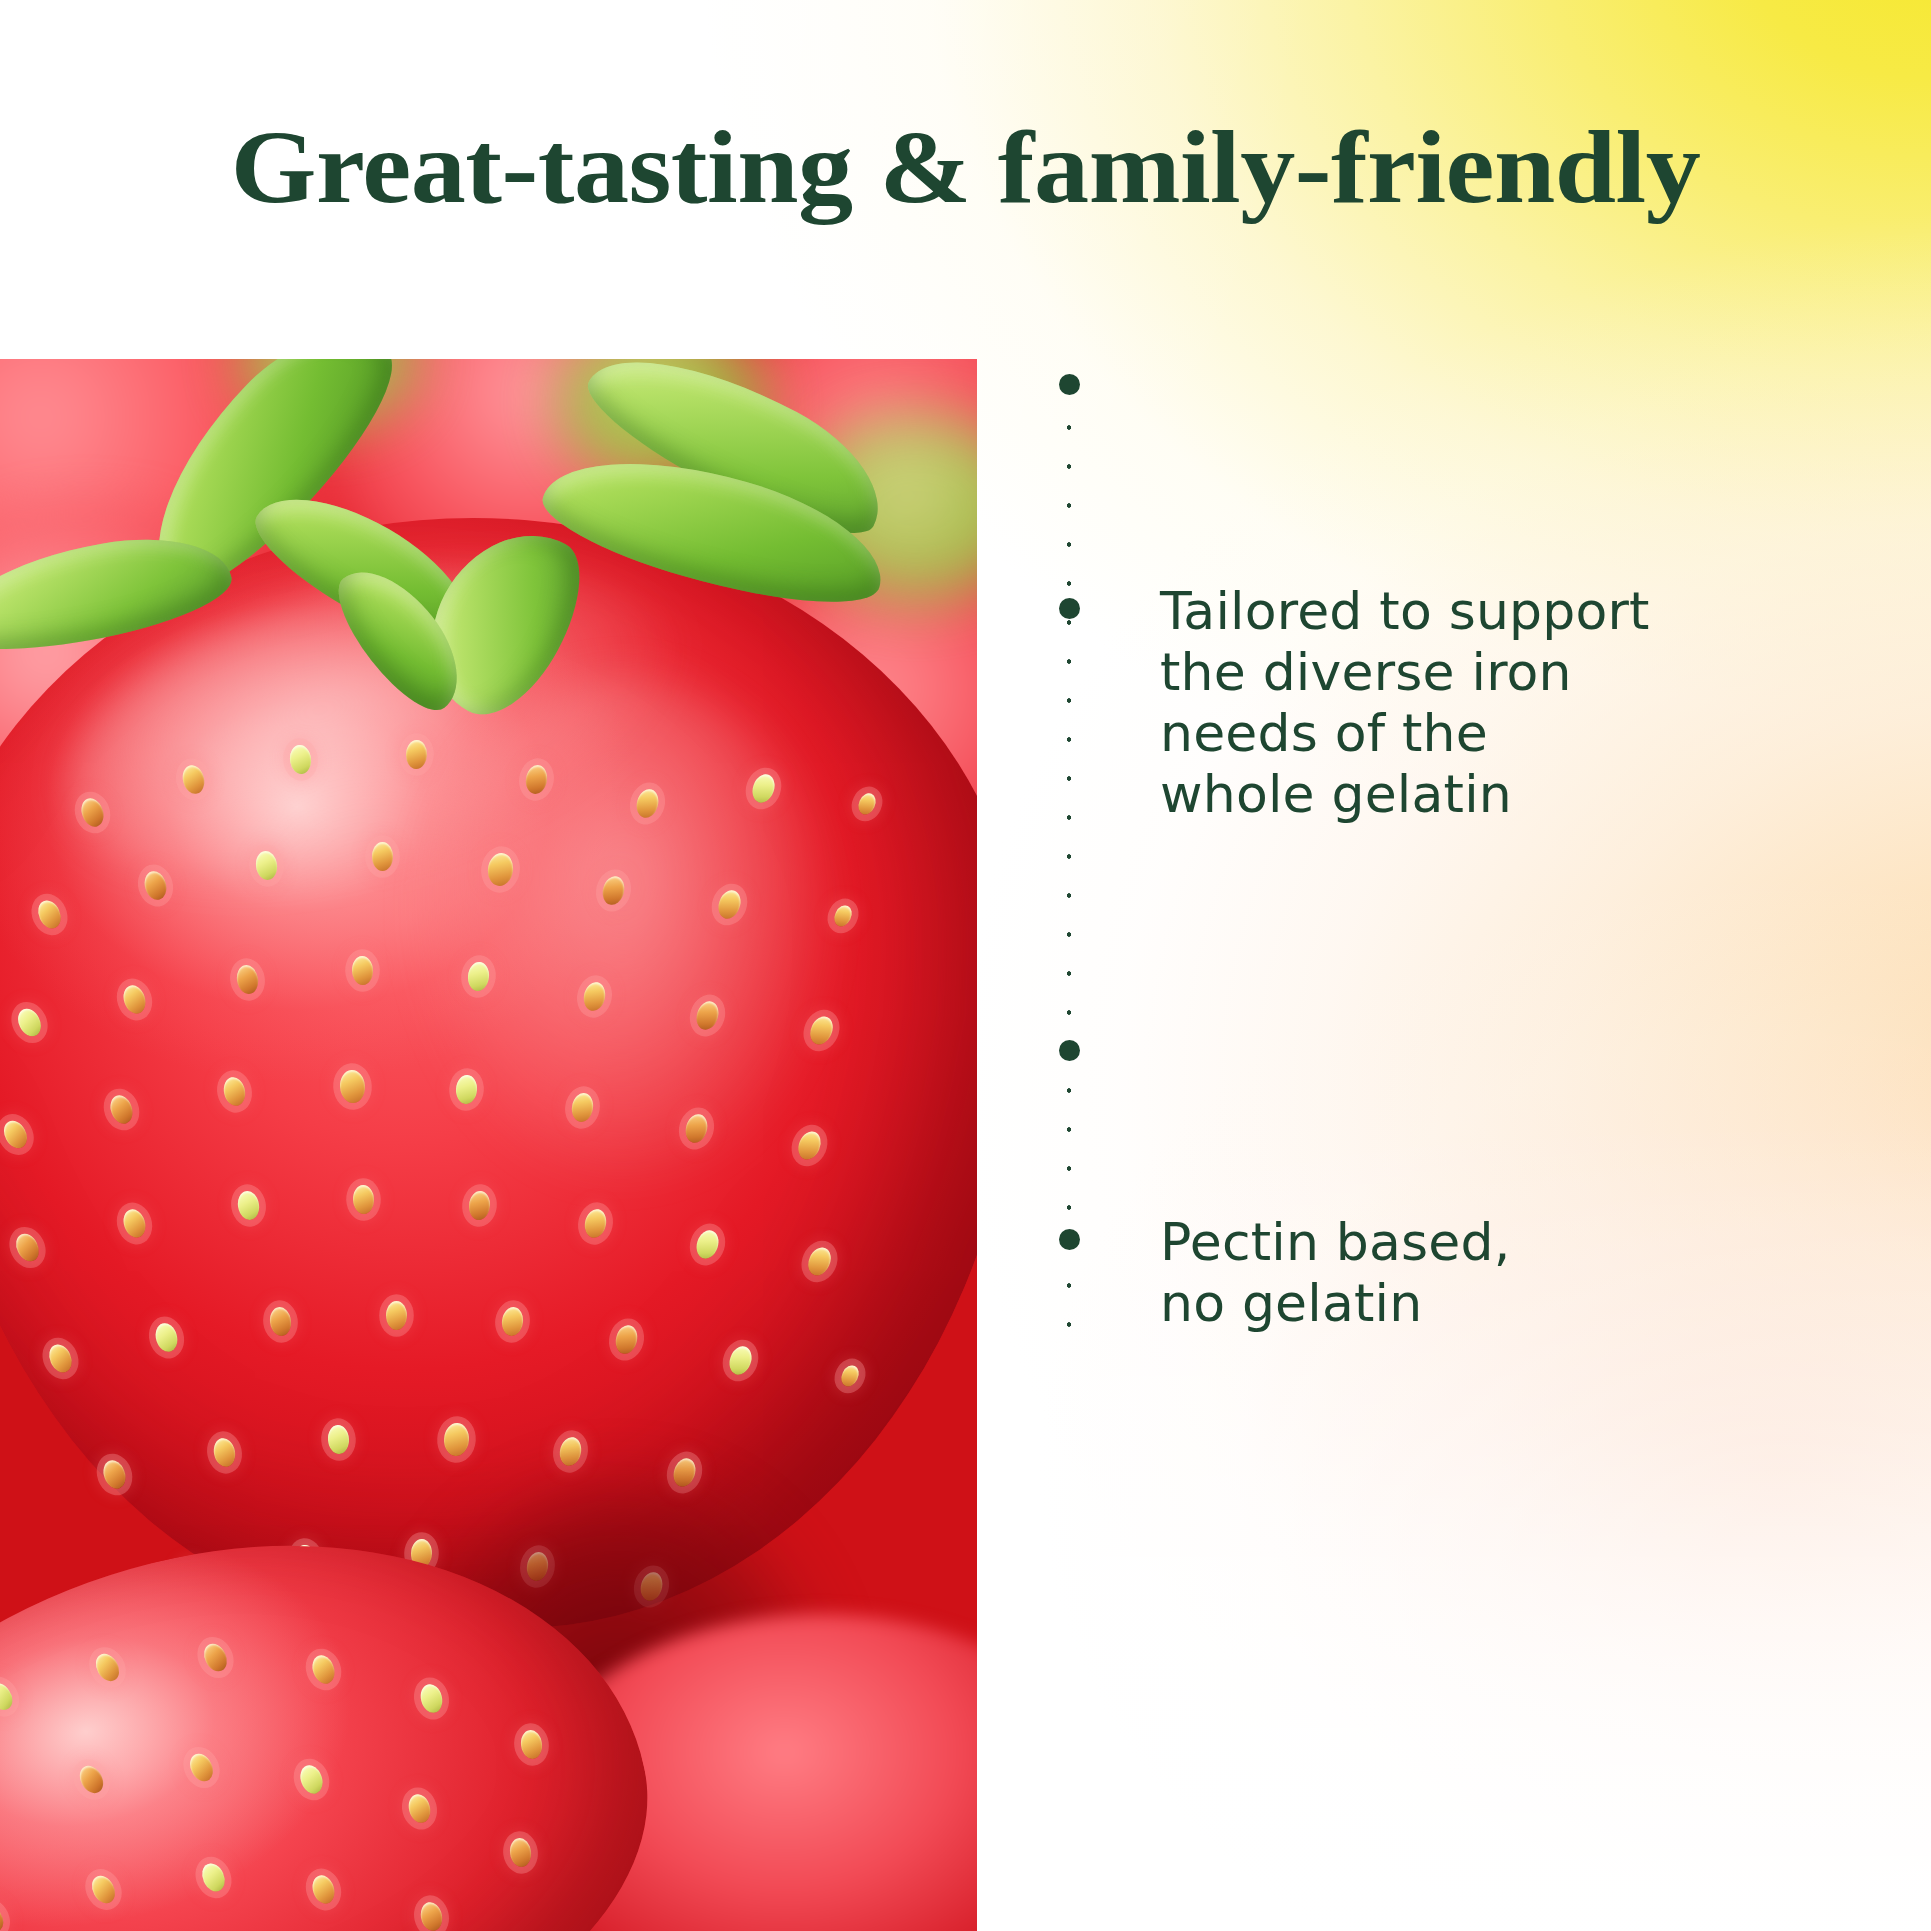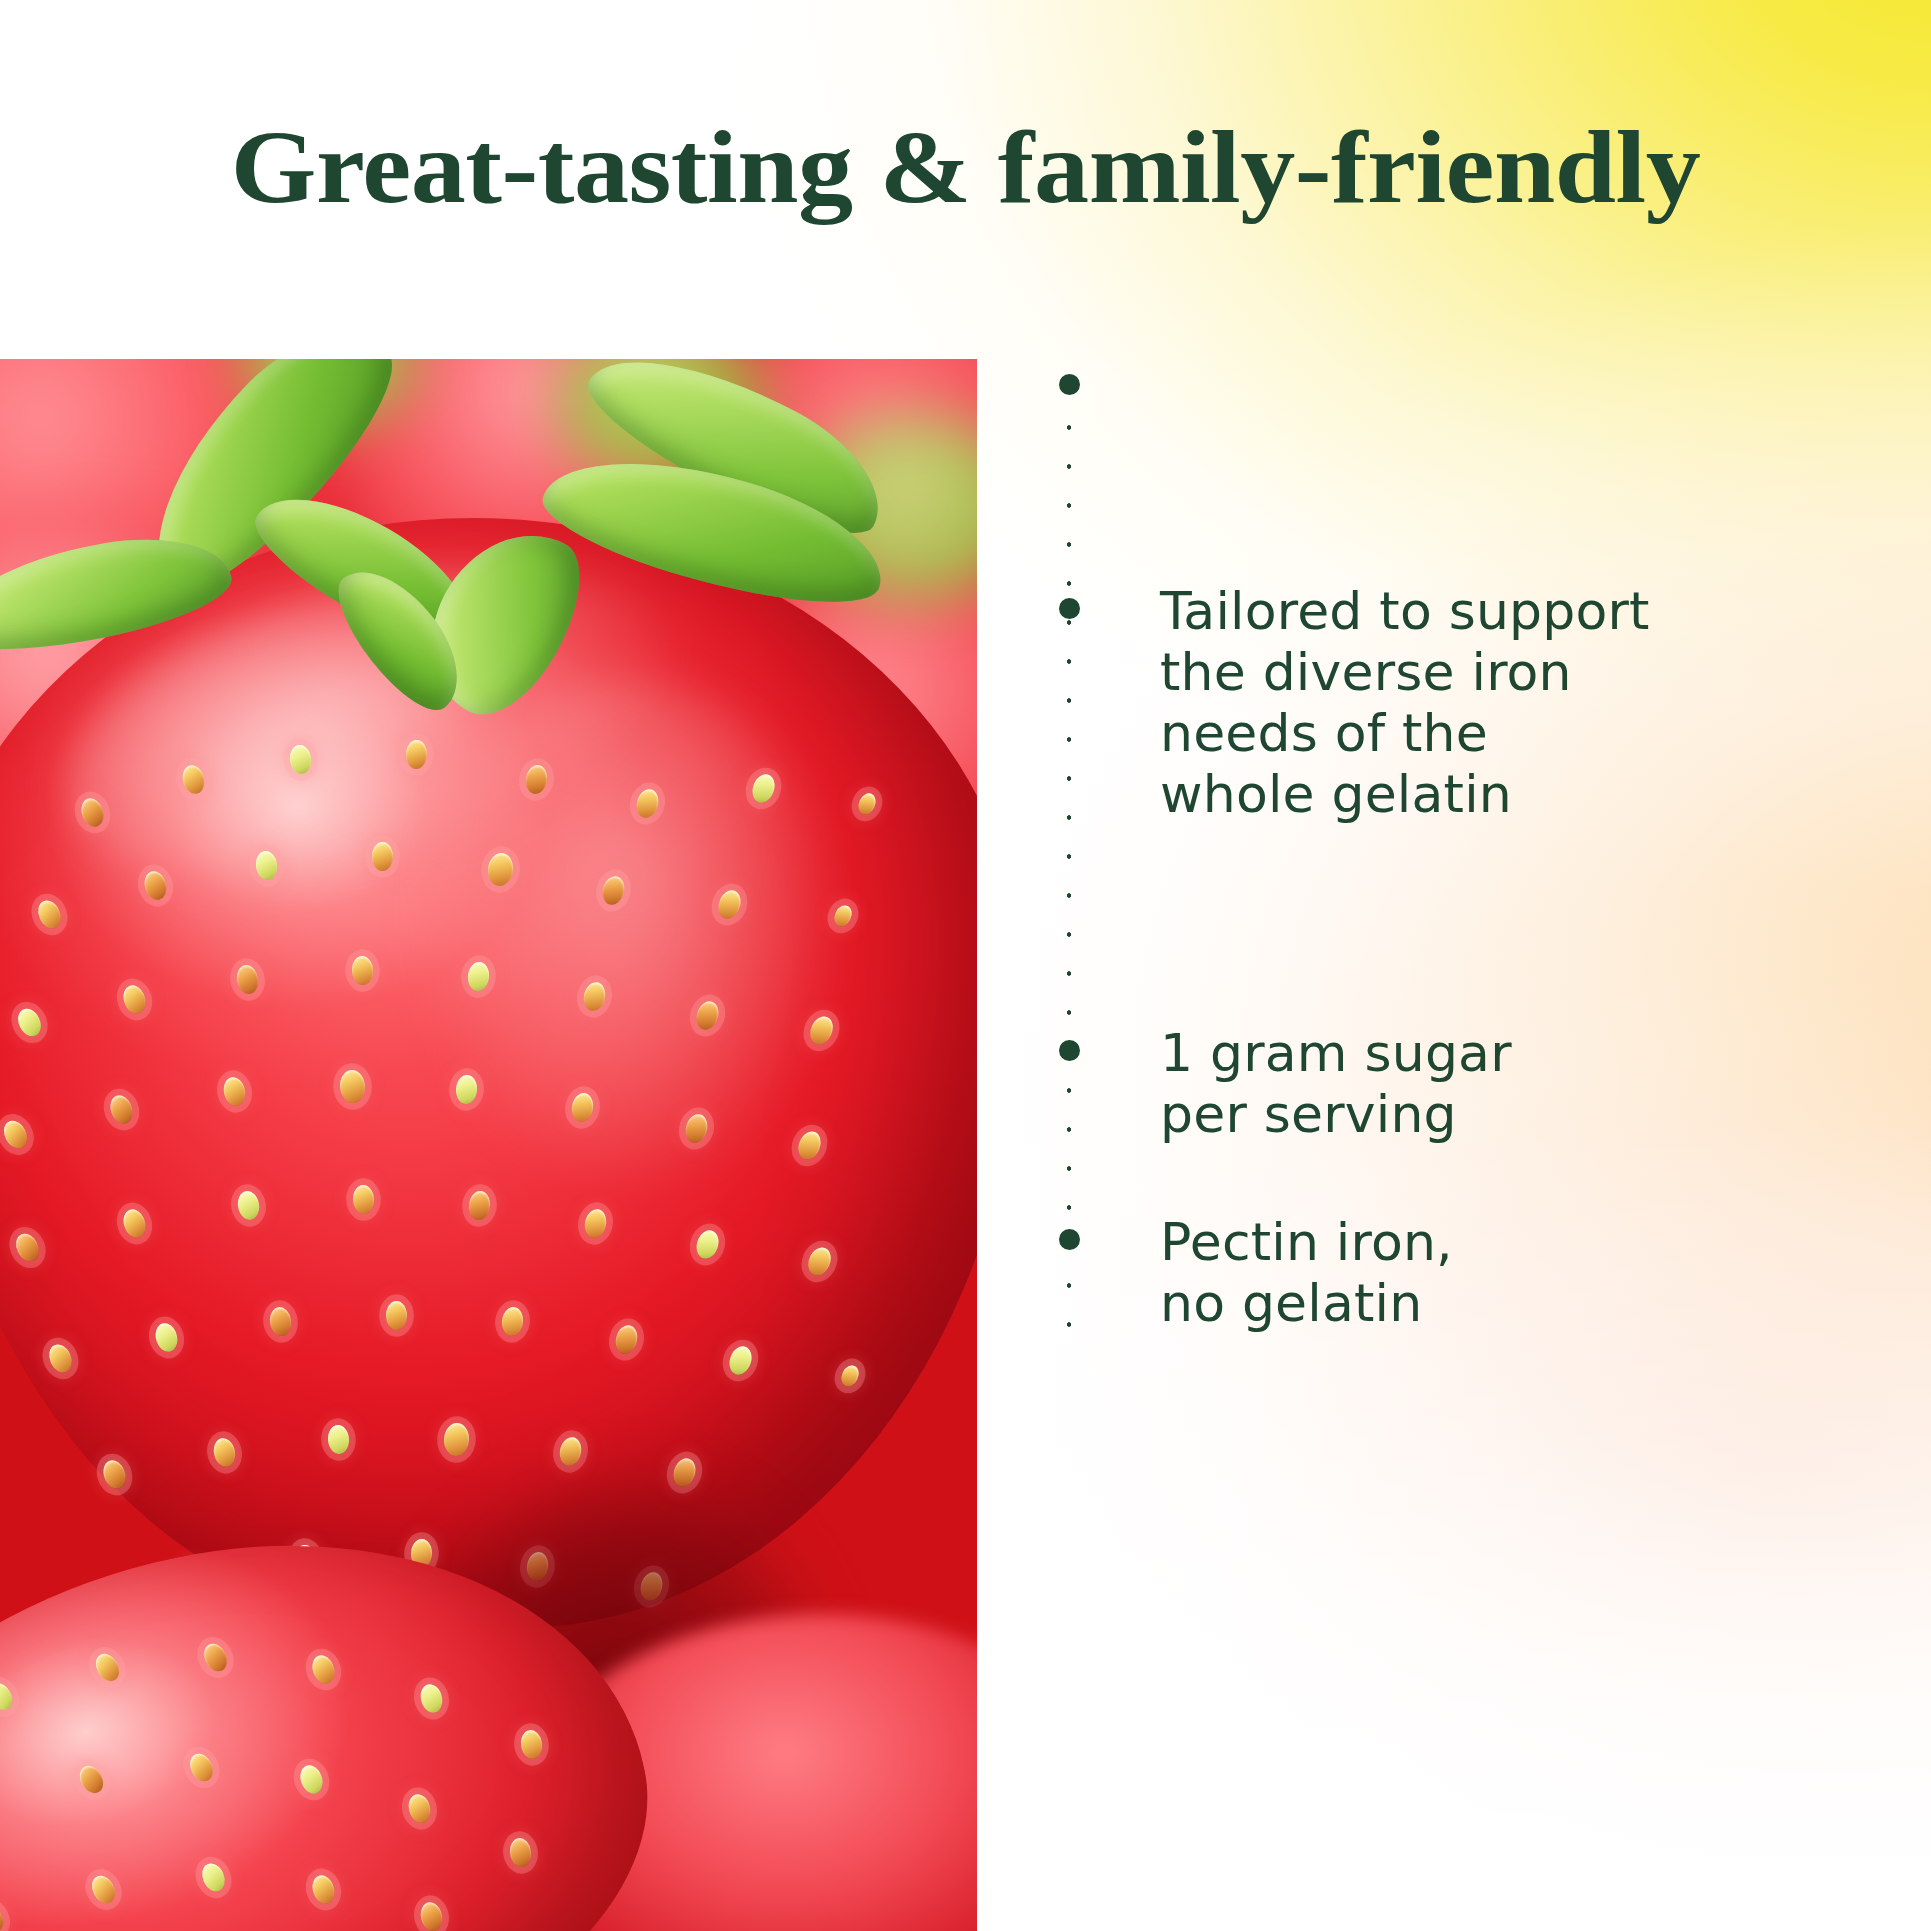--- a/index.html
+++ b/index.html
@@ -481,26 +481,24 @@
     <div class="item" id="item-1">
       <span class="dot"></span>
       <div class="item-text">Tailored to support
 the diverse iron
 needs of the
 whole gelatin</div>
     </div>
 
     <div class="item" id="item-2">
       <span class="dot"></span>
-      <div class="item-text">1 gram sugar
-per serving</div>
     </div>
 
     <div class="item" id="item-3">
       <span class="dot"></span>
-      <div class="item-text">Pectin iron,
+      <div class="item-text">Pectin based,
 no gelatin</div>
     </div>
 
   </div>
 
 </div>
 
 
 </body></html>

